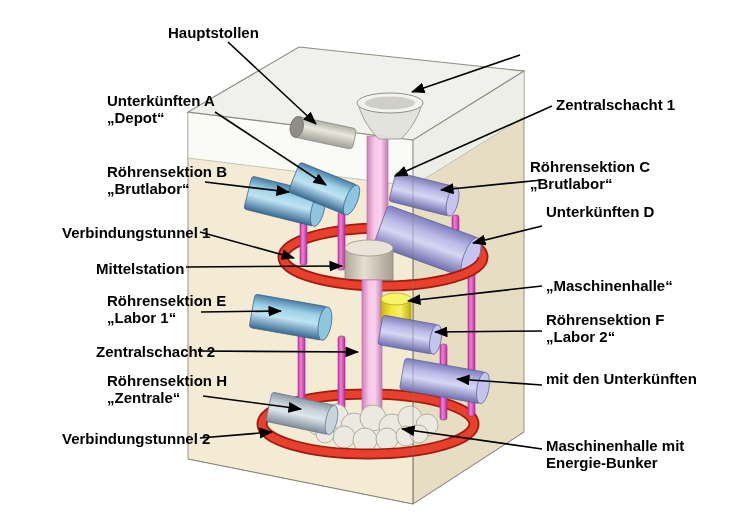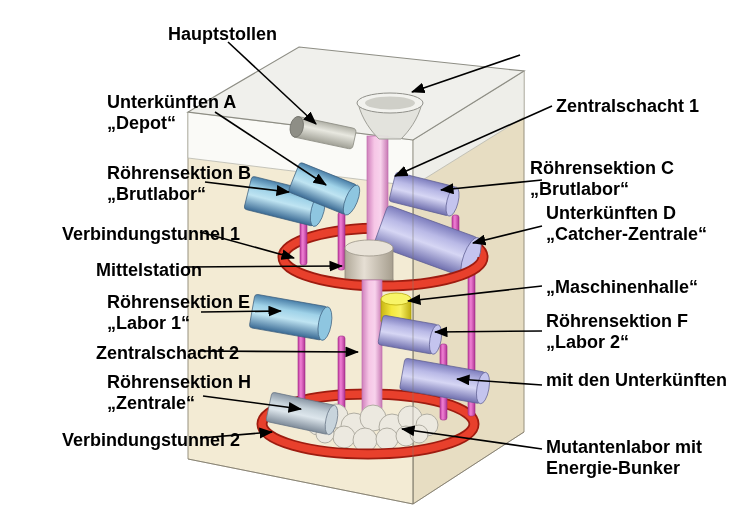--- a/index.html
+++ b/index.html
@@ -1,19 +1,19 @@
 <!DOCTYPE html>
 <html><head>
 <meta charset="utf-8">
 <style>
   html,body{margin:0;padding:0;background:#fff;}
   .stage{position:relative;width:750px;height:516px;background:#ffffff;
          font-family:"Liberation Sans",sans-serif;overflow:hidden;}
   .stage svg{position:absolute;left:0;top:0;}
-  .lbl{position:absolute;font-weight:bold;font-size:18px;line-height:1.15;
+  .lbl{position:absolute;font-weight:bold;font-size:15px;line-height:1.15;
        color:#000;white-space:nowrap;}
   .ln{display:block;}
 </style>
 </head>
 <body>
 
 <div class="stage">
 
 <svg width="750" height="516" viewBox="0 0 750 516">
   <defs>
@@ -222,21 +222,20 @@
 <div class="lbl" style="left:530px;top:158px">
   <span class="ln">Röhrensektion C</span>
   <span class="ln">„Brutlabor“</span>
 </div>
 <div class="lbl" style="left:107px;top:163px">
   <span class="ln">Röhrensektion B</span>
   <span class="ln">„Brutlabor“</span>
 </div>
 <div class="lbl" style="left:546px;top:203px">
   <span class="ln">Unterkünften D</span>
-  <span class="ln">„Catcher-Zentrale“</span>
 </div>
 <div class="lbl" style="left:62px;top:224px">
   <span class="ln">Verbindungstunnel 1</span>
 </div>
 <div class="lbl" style="left:96px;top:260px">
   <span class="ln">Mittelstation</span>
 </div>
 <div class="lbl" style="left:546px;top:277px">
   <span class="ln">„Maschinenhalle“</span>
 </div>
@@ -255,17 +254,17 @@
   <span class="ln">mit den Unterkünften</span>
 </div>
 <div class="lbl" style="left:107px;top:372px">
   <span class="ln">Röhrensektion H</span>
   <span class="ln">„Zentrale“</span>
 </div>
 <div class="lbl" style="left:62px;top:430px">
   <span class="ln">Verbindungstunnel 2</span>
 </div>
 <div class="lbl" style="left:546px;top:437px">
-  <span class="ln">Mutantenlabor mit</span>
+  <span class="ln">Maschinenhalle mit</span>
   <span class="ln">Energie-Bunker</span>
 </div>
 
 </div>
 
 </body></html>

